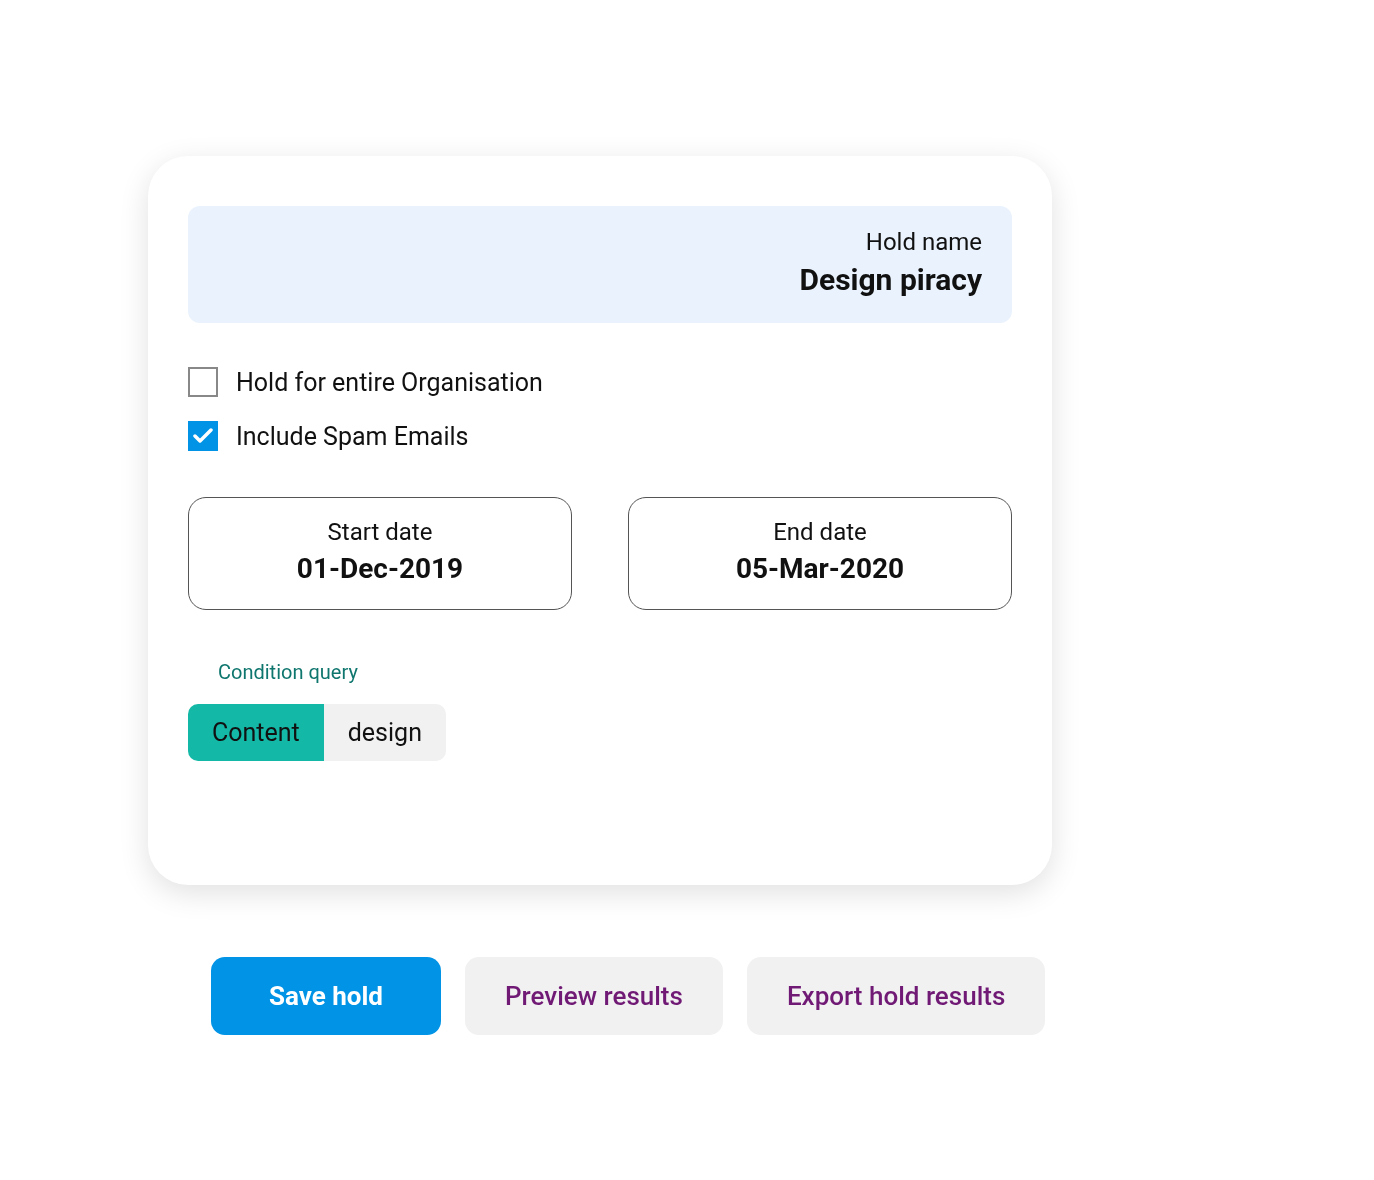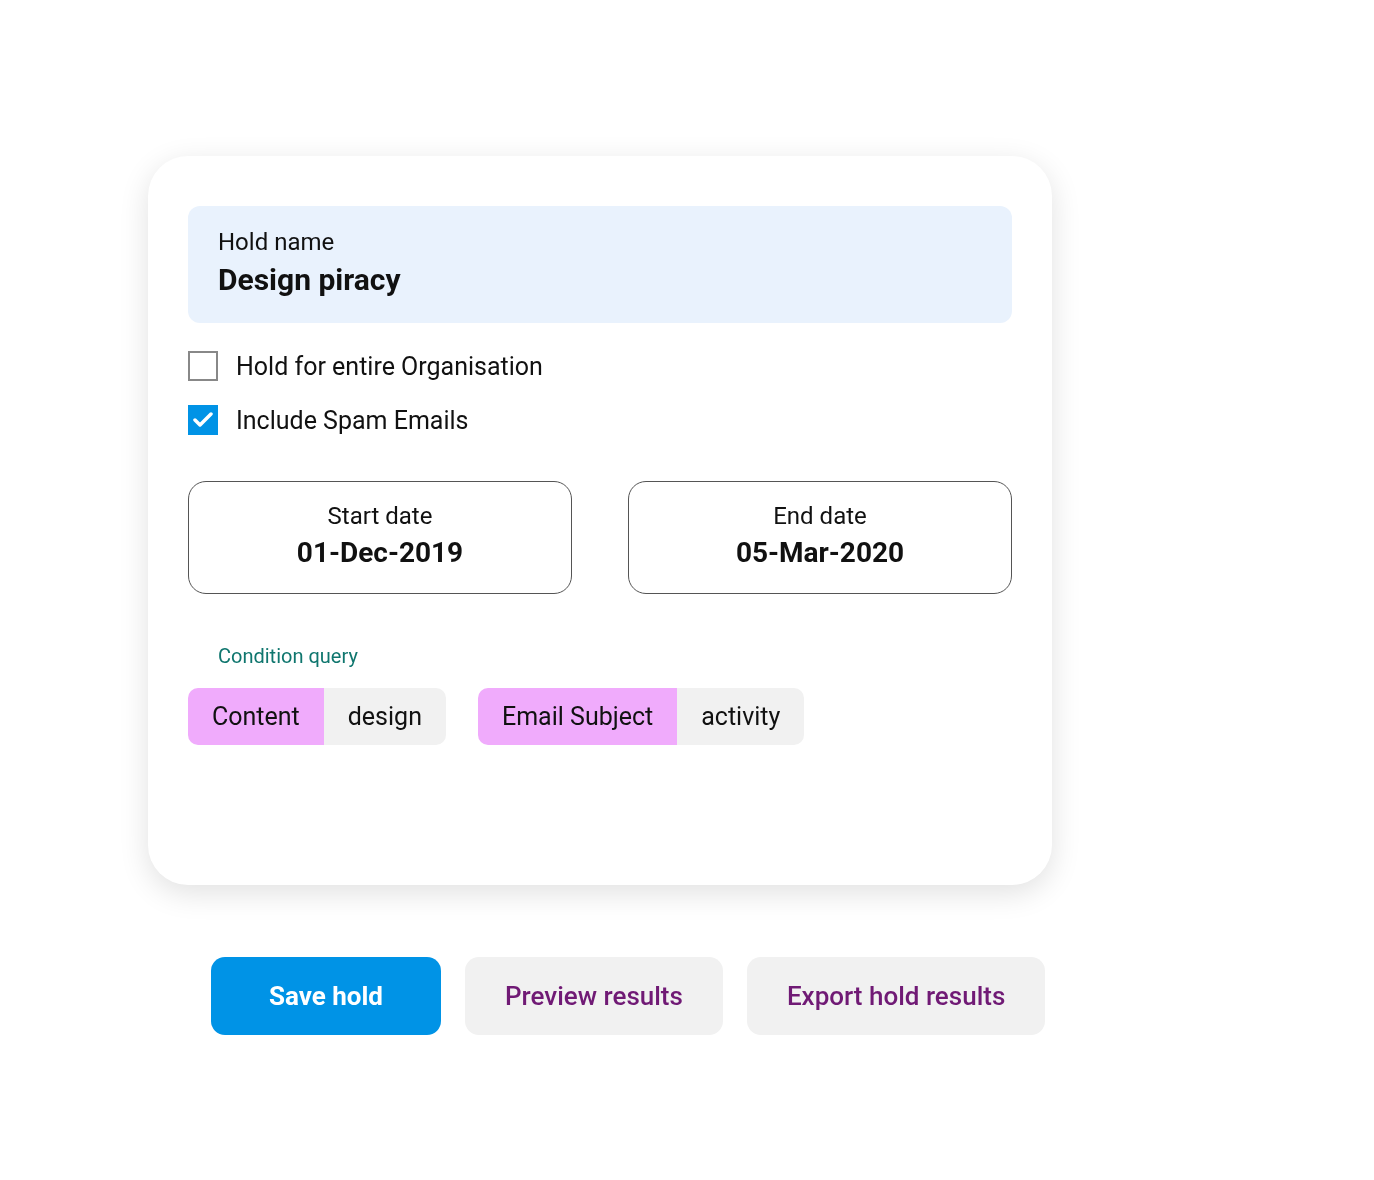--- a/index.html
+++ b/index.html
@@ -30,21 +30,22 @@
       top: 159px;
       left: 326px;
       width: 148px;
       height: 9px;
       background: #0087d8;
     }
     .hold-name-block {
       background: #e9f2fd;
       border-radius: 12px;
       padding: 22px 30px 26px 30px;
-      margin-bottom: 28px;
+      margin-bottom: 44px;
+      text-align: right;
     }
     .hold-name-label {
       font-size: 24px;
       color: #111;
       margin-bottom: 6px;
     }
     .hold-name-value {
       font-size: 30px;
       font-weight: 700;
       color: #111;
@@ -107,21 +108,21 @@
       display: flex;
       gap: 32px;
       margin-left: -30px;
     }
     .chip-group {
       display: flex;
       border-radius: 10px;
       overflow: hidden;
     }
     .chip-key {
-      background: #f0abfc;
+      background: #14b8a6;
       padding: 14px 24px;
       font-size: 25px;
       color: #111;
     }
     .chip-val {
       background: #f1f1f1;
       padding: 14px 24px;
       font-size: 25px;
       color: #111;
     }
@@ -189,24 +190,20 @@
     </div>
   </div>
 
   <div class="condition-section">
     <div class="condition-title">Condition query</div>
     <div class="chips-row">
       <div class="chip-group">
         <div class="chip-key">Content</div>
         <div class="chip-val">design</div>
       </div>
-      <div class="chip-group">
-        <div class="chip-key">Email Subject</div>
-        <div class="chip-val">activity</div>
-      </div>
     </div>
   </div>
 
 </div>
 
 <div class="buttons-row">
   <button class="btn btn-primary">Save hold</button>
   <button class="btn btn-secondary">Preview results</button>
   <button class="btn btn-secondary">Export hold results</button>
 </div>

